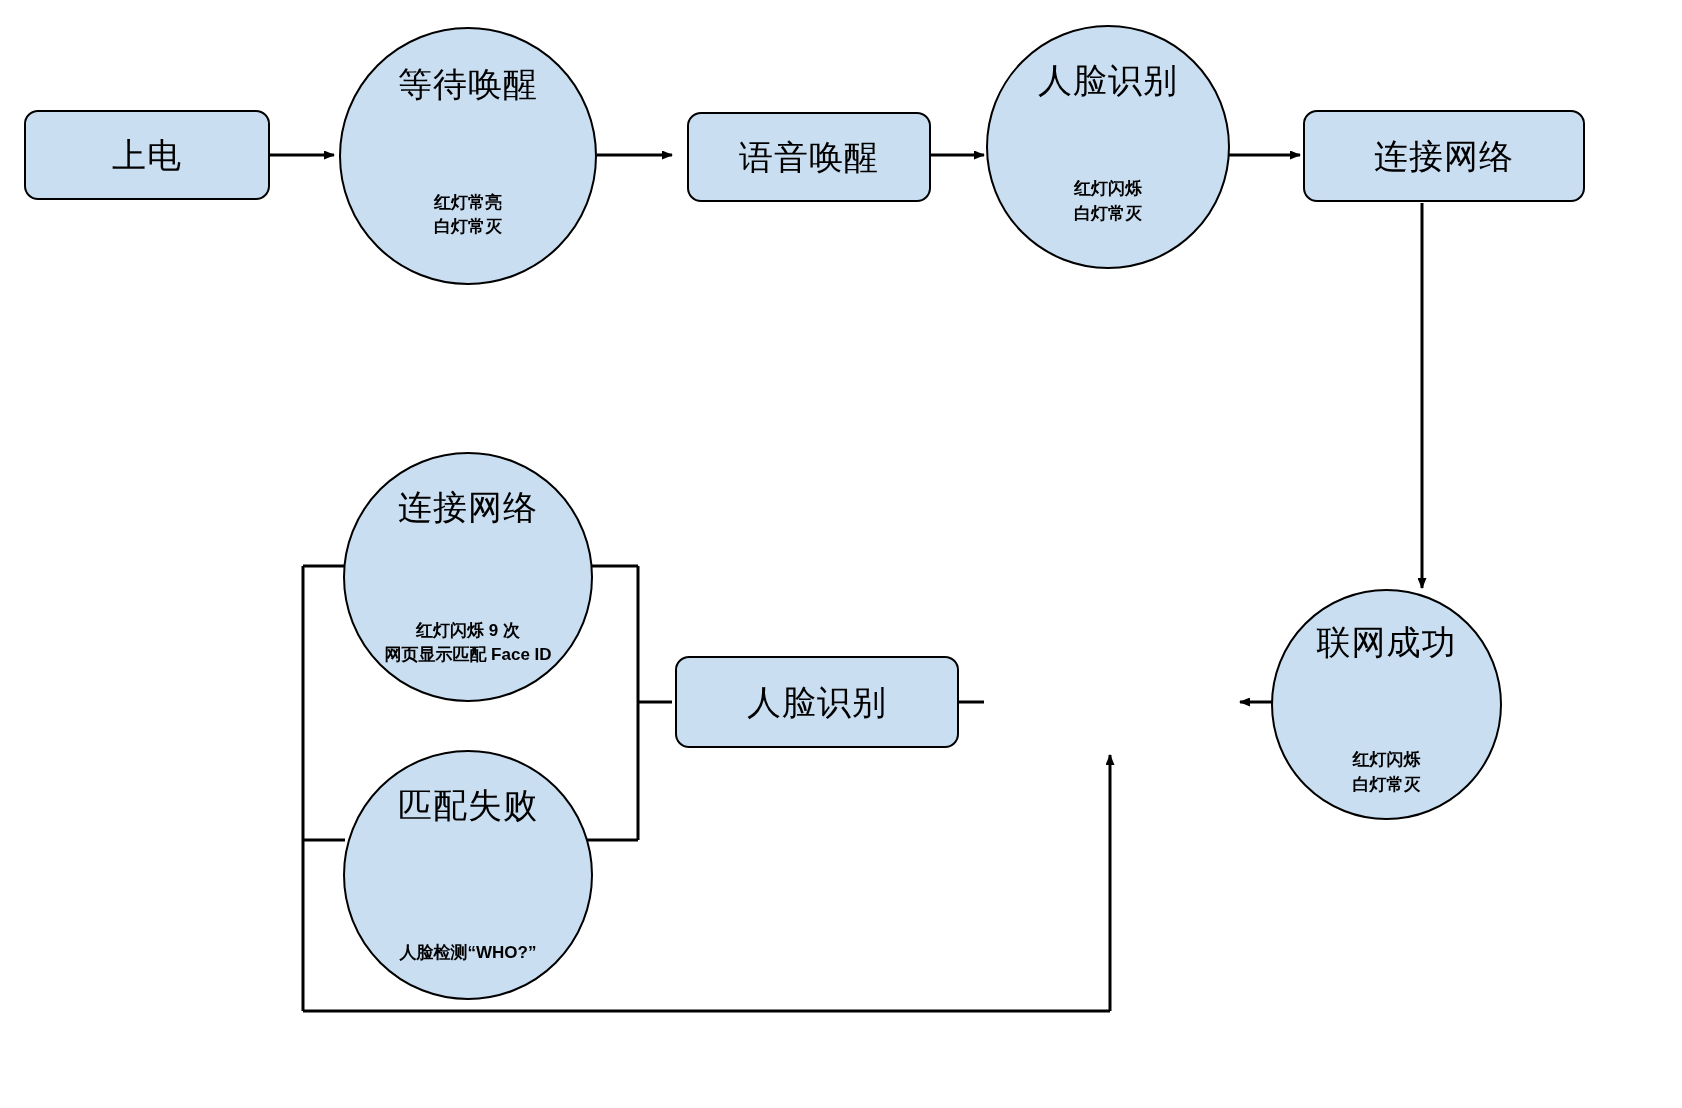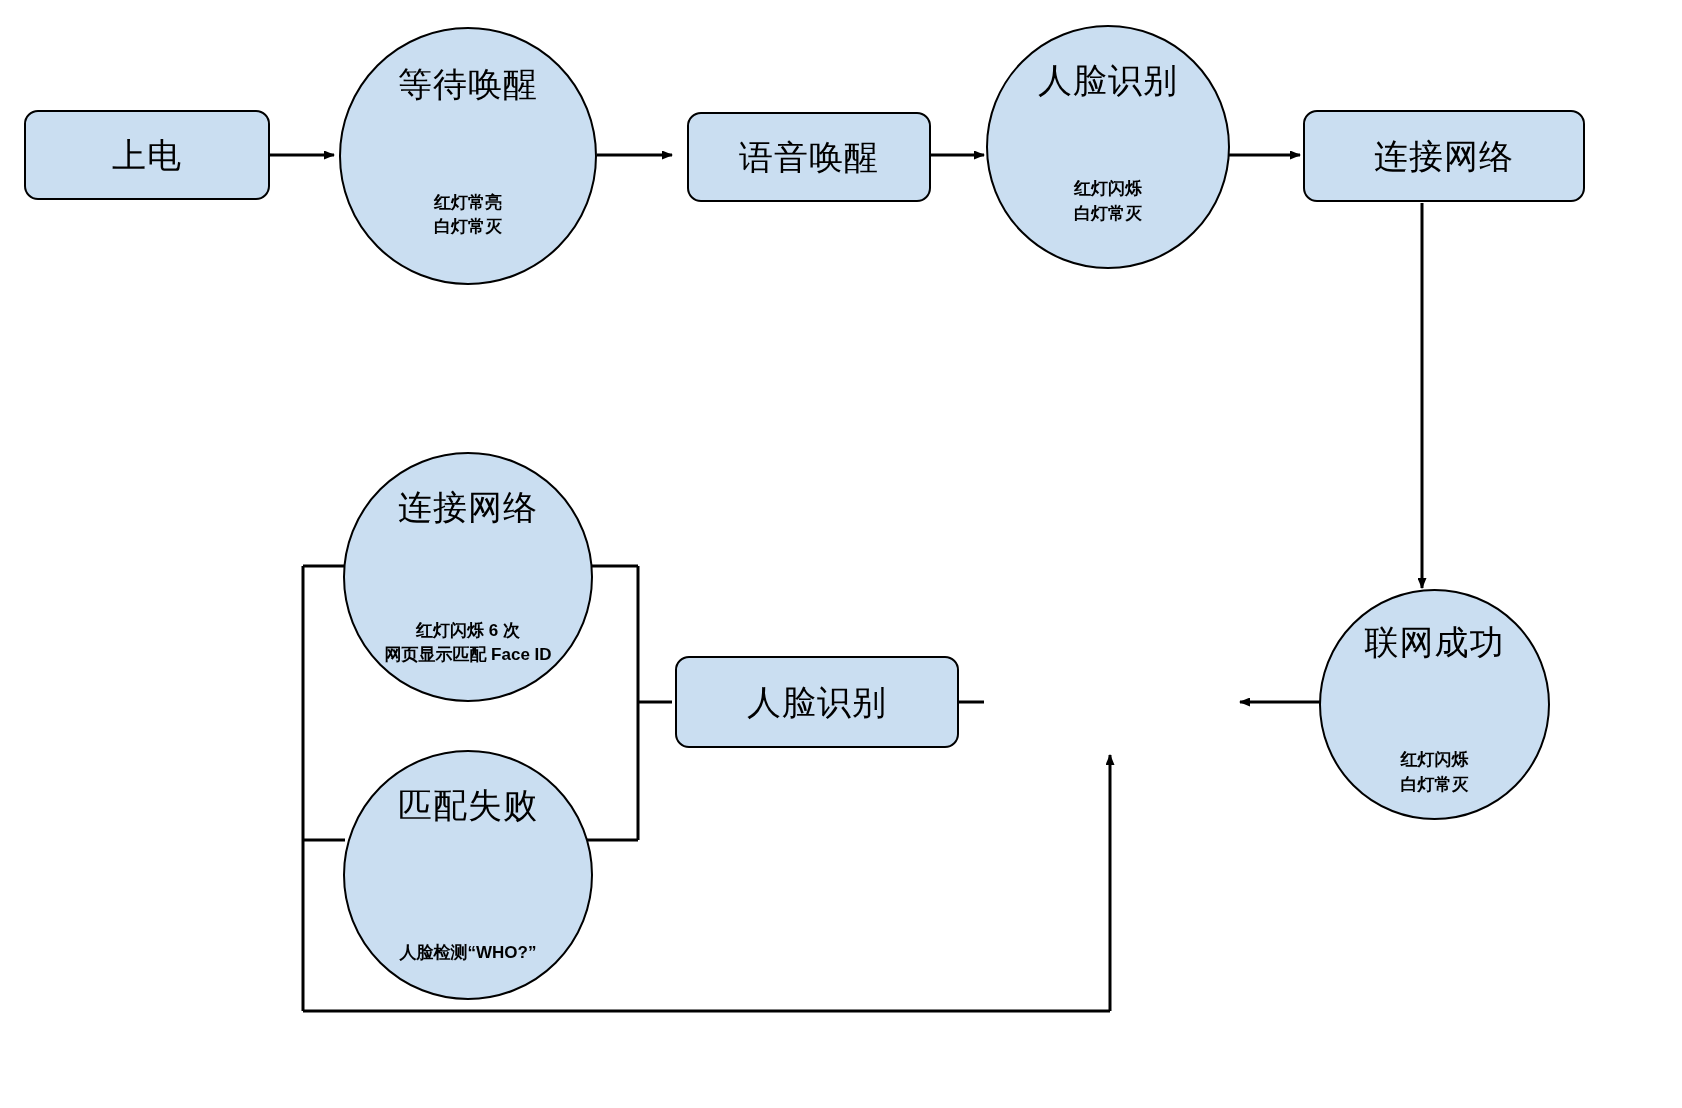--- a/index.html
+++ b/index.html
@@ -134,34 +134,34 @@
   <div class="node circle sub-mid" style="left:986px; top:25px; width:244px; height:244px;">
     <div class="title">人脸识别</div>
     <div class="sub">红灯闪烁
 白灯常灭</div>
   </div>
 
   <div class="node rect" style="left:1303px; top:110px; width:282px; height:92px;">
     <div class="title">连接网络</div>
   </div>
 
-  <div class="node circle sub-xlow" style="left:1319px; top:589px; width:231px; height:231px;">
+  <div class="node circle sub-xlow" style="left:1271px; top:589px; width:231px; height:231px;">
     <div class="title">联网成功</div>
     <div class="sub">红灯闪烁
 白灯常灭</div>
   </div>
 
 
   <div class="node rect" style="left:675px; top:656px; width:284px; height:92px;text-align:center;">
     <div class="title">人脸识别</div>
   </div>
 
   <div class="node circle sub-low" style="left:343px; top:452px; width:250px; height:250px;">
     <div class="title">连接网络</div>
-    <div class="sub">红灯闪烁 6 次
+    <div class="sub">红灯闪烁 9 次
 网页显示匹配 Face ID</div>
   </div>
 
   <div class="node circle sub-low" style="left:343px; top:750px; width:250px; height:250px;text-align:center;">
     <div class="title">匹配失败</div>
     <div class="sub">人脸检测“WHO?”</div>
   </div>
 
 </div>
 

